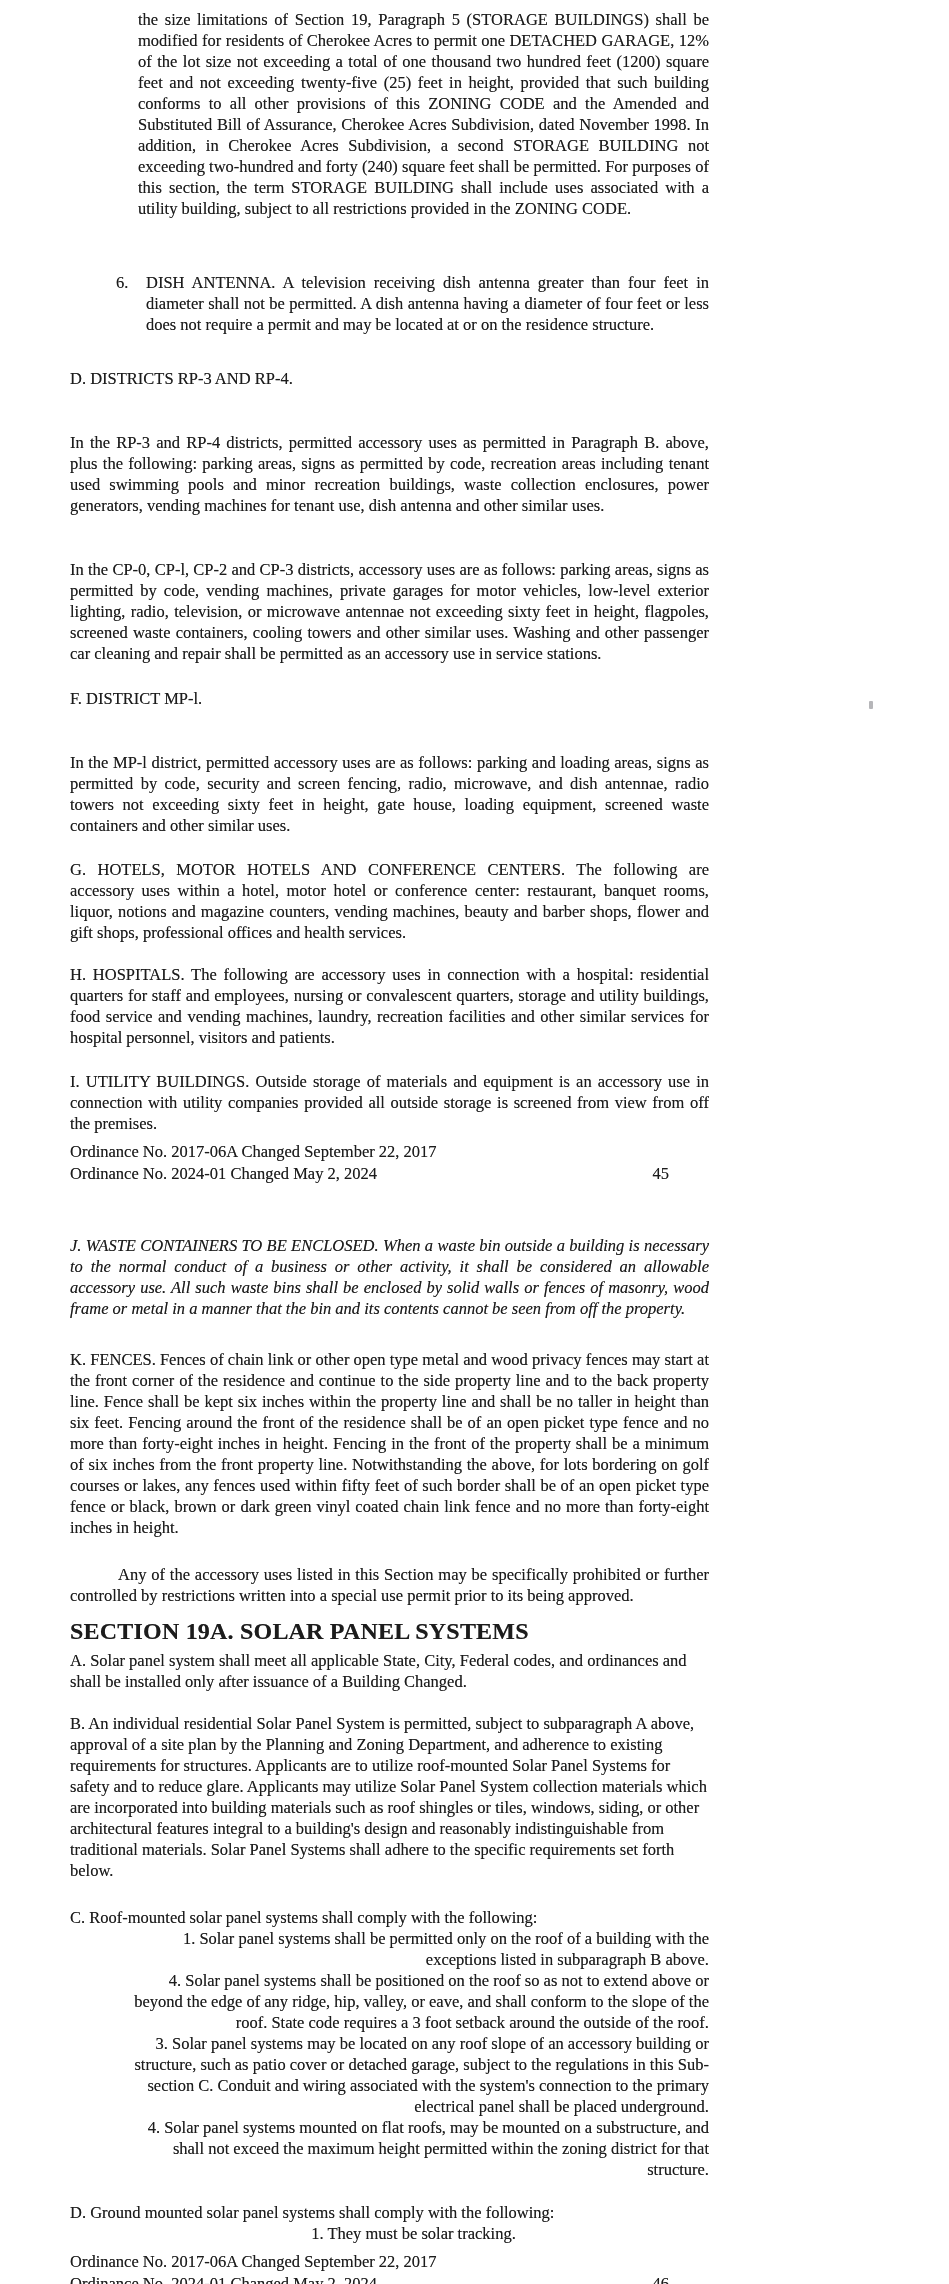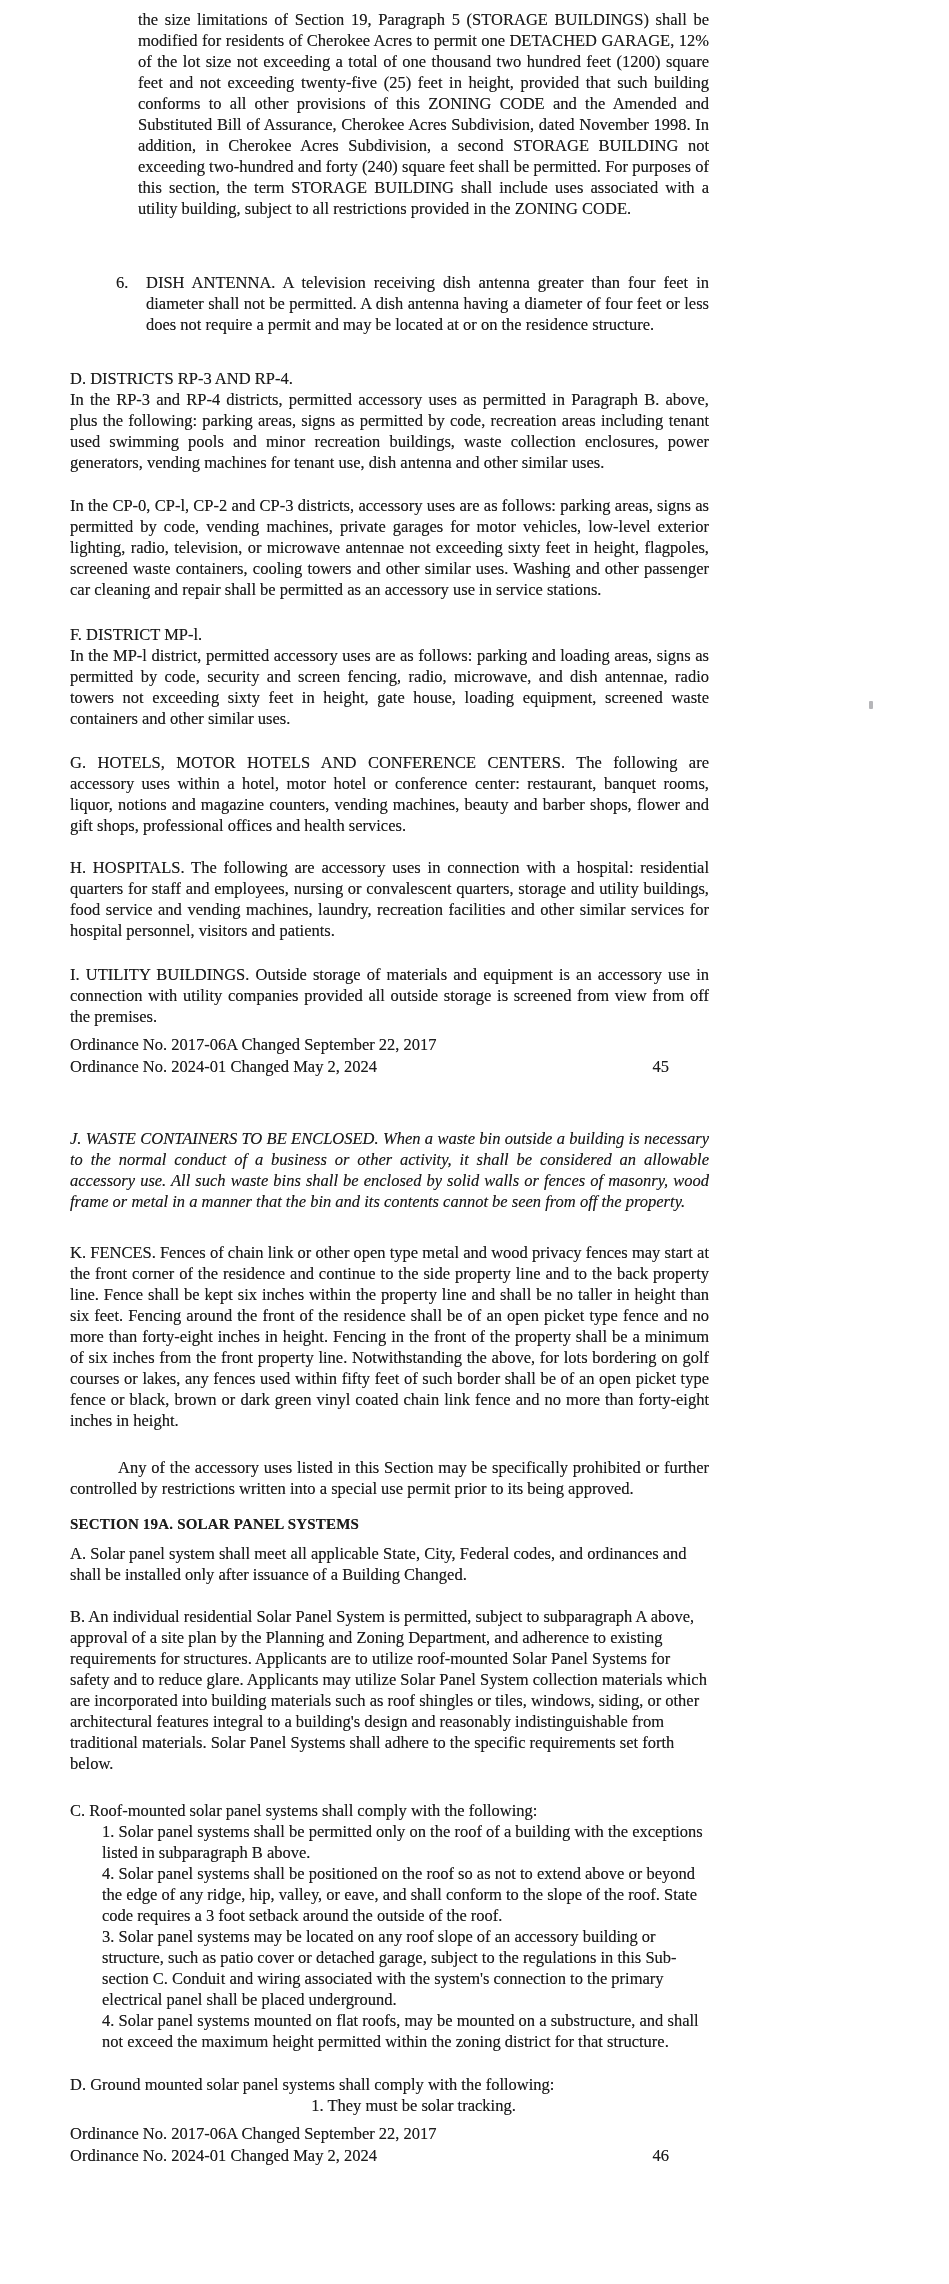--- a/index.html
+++ b/index.html
@@ -16,21 +16,21 @@
   }
   .doc {
     box-sizing: border-box;
     width: 768px;
     padding: 9px 59px 30px 70px; 
     font-size: 16.5px;
     line-height: 21px;
     text-shadow: 0 0 0.4px rgba(20,20,20,0.55);
   }
   p { margin: 0; }
-  .justify { text-align: justify; }
+  .justify { text-align: justify; margin-top: 43px; }
 
   
   .p-storage {
     margin-left: 68px;       
     text-align: justify;
   }
   .item6 {
     margin-top: 53px;
     margin-left: 46px;
     display: flex;
@@ -63,35 +63,35 @@
   
   .sec-j { margin-top: 50px; font-style: italic; }
   .sec-k { margin-top: 30px; }
   .any-para {
     margin-top: 26px;
     text-indent: 48px;
     text-align: justify;
   }
   .h19a {
     margin-top: 15px;
-    font-size: 15px;
+    font-size: 24px;
     font-weight: bold;
     letter-spacing: 0.2px;
   }
   .solar-p {
     text-align: left;
     max-width: 772px;
   }
   .para-a { margin-top: 8px; }
   .para-b { margin-top: 21px; }
   .para-c-h { margin-top: 26px; }
   .c-items {
-    margin-left: 32px;
+    margin-left: 48px;
     max-width: 726px;
-    text-align: left;
+    text-align: right;
   }
   .para-d-h { margin-top: 22px; }
   .d-items {
     margin-left: 48px;
     text-align: center;
   }
   .footer2 { margin-top: 7px; }
 
   .artifact {
     position: absolute;

